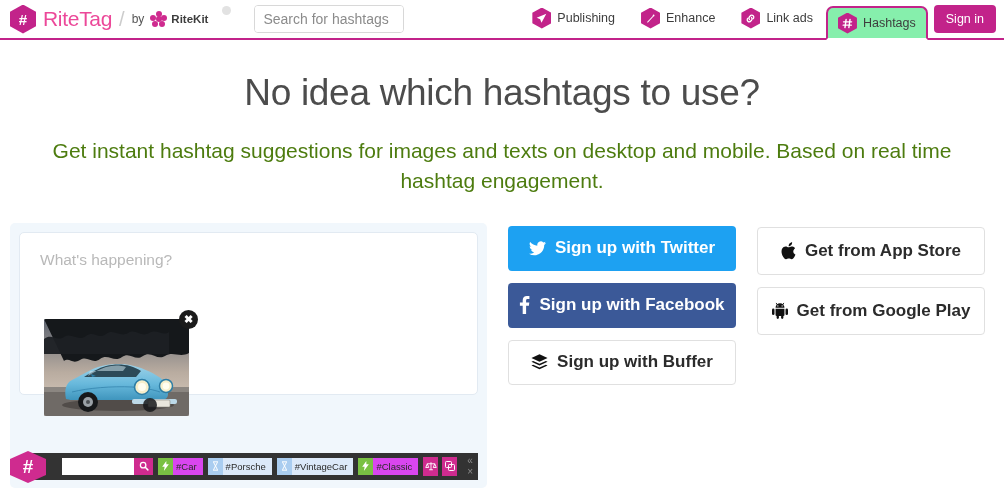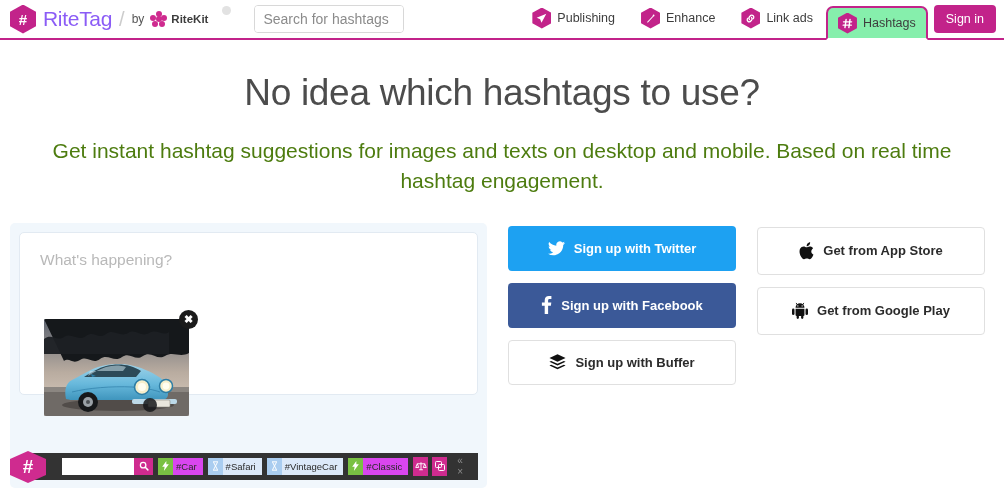--- a/index.html
+++ b/index.html
@@ -26,21 +26,21 @@
     width: 26px; height: 29px;
     background: #c2238a;
     clip-path: polygon(50% 0%, 100% 25%, 100% 75%, 50% 100%, 0% 75%, 0% 25%);
     display: flex; align-items: center; justify-content: center;
     color: #fff; font-size: 15px; font-weight: bold;
     line-height: 1;
   }
   .brand-name {
     margin-left: 7px;
     font-size: 21px;
-    color: #8b5cf6;
+    color: #ec4899;
     letter-spacing: -0.3px;
   }
   .brand-slash { margin: 0 7px; color: #cccccc; font-size: 20px; font-weight: 300; }
   .brand-by { color: #555; font-size: 12px; margin-right: 6px; }
   .ritekit-flower { width: 17px; height: 17px; position: relative; }
   .ritekit-flower i {
     position: absolute; width: 6px; height: 6px; border-radius: 50%;
     background: #cf2b8f;
   }
   .rf1 { left: 5.5px; top: 0; }
@@ -282,21 +282,21 @@
   
   .btn-col { display: flex; flex-direction: column; gap: 12px; }
   .btn-col.signup { width: 228px; padding-top: 3px; }
   .btn-col.apps { width: 228px; padding-top: 4px; }
 
   .big-btn {
     height: 45px;
     border-radius: 4px;
     display: flex; align-items: center; justify-content: center;
     gap: 9px;
-    font-size: 13px;
+    font-size: 17px;
     cursor: pointer;
     border: none;
     font-family: "Liberation Sans", sans-serif;
     font-weight: bold;
   }
   .big-btn.twitter { background: #1da1f2; color: #fff; }
   .big-btn.facebook { background: #3b5998; color: #fff; }
   .big-btn.plain {
     background: #fff; color: #2b2b2b;
     border: 1px solid #e0e0e0;
@@ -470,21 +470,21 @@
         </span>
         <span class="chip-label">#Car</span>
       </div>
 
       <div class="chip blue">
         <span class="chip-icon">
           <svg width="7" height="10" viewBox="0 0 8 12" stroke="#fff" stroke-width="1.2" fill="none">
             <path d="M1 1h6M1 11h6M1.6 1.4l4.8 9.2M6.4 1.4L1.6 10.6"></path>
           </svg>
         </span>
-        <span class="chip-label">#Safari</span>
+        <span class="chip-label">#Porsche</span>
       </div>
 
       <div class="chip blue">
         <span class="chip-icon">
           <svg width="7" height="10" viewBox="0 0 8 12" stroke="#fff" stroke-width="1.2" fill="none">
             <path d="M1 1h6M1 11h6M1.6 1.4l4.8 9.2M6.4 1.4L1.6 10.6"></path>
           </svg>
         </span>
         <span class="chip-label">#VintageCar</span>
       </div>

